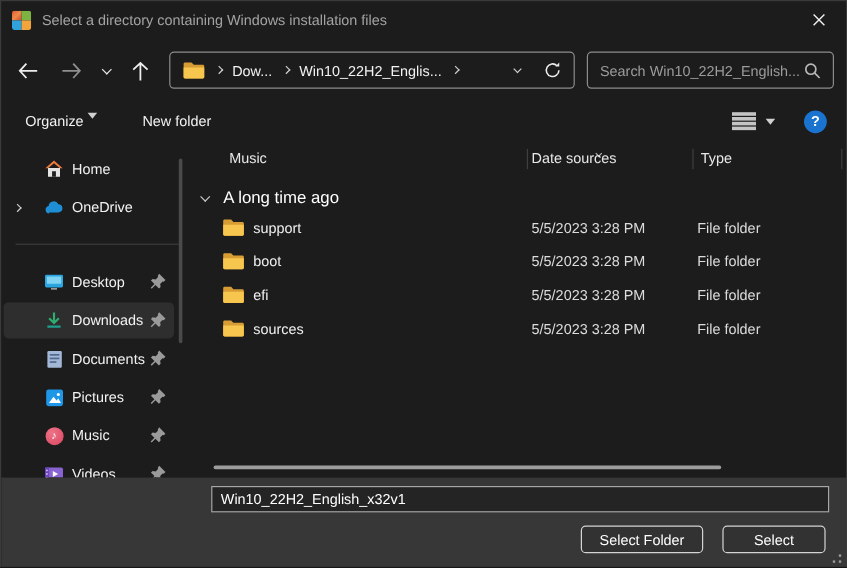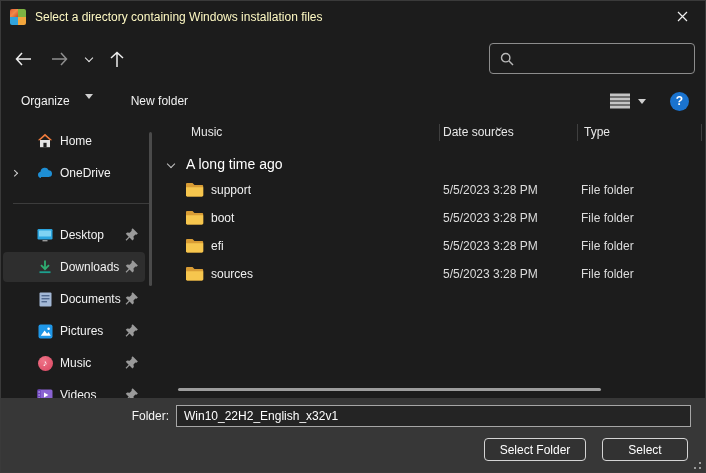--- a/index.html
+++ b/index.html
@@ -8,40 +8,40 @@
   .window { position:relative; width:706px; height:473px; background:#1c1c1c; overflow:hidden; border:1px solid #3a3a3a; }
 
   
   .titlebar { position:absolute; top:0; left:0; right:0; height:32px; display:flex; align-items:center; }
   .app-icon { position:absolute; left:9px; top:8px; width:16px; height:16px; border-radius:2px; overflow:hidden; display:grid; grid-template-columns:1fr 1fr; grid-template-rows:1fr 1fr; }
   .app-icon i { display:block; }
   .app-icon .q1 { background:linear-gradient(135deg,#e25b31 0%,#f08a4b 50%,#c84a2a 100%); }
   .app-icon .q2 { background:#7db343; }
   .app-icon .q3 { background:#30a3dc; }
   .app-icon .q4 { background:#f2a53c; }
-  .win-title { position:absolute; left:34px; top:9px; font-size:12px; color:#fef9c3; white-space:nowrap; }
+  .win-title { position:absolute; left:34px; top:9px; font-size:12px; color:#a3a3a3; white-space:nowrap; }
   .close-btn { position:absolute; right:0; top:0; width:46px; height:31px; display:flex; align-items:center; justify-content:center; cursor:pointer; }
 
   
   .toolbar { position:absolute; top:40px; left:0; right:0; height:36px; }
   .navbtn { position:absolute; top:4px; height:28px; display:flex; align-items:center; justify-content:center; border-radius:4px; cursor:pointer; }
   .chev { display:inline-block; width:6px; height:6px; border-right:1.4px solid #e8e8e8; border-bottom:1.4px solid #e8e8e8; }
   .chev.down { transform:rotate(45deg); }
   .chev.right { transform:rotate(-45deg); }
   .chev.small { width:4.5px; height:4.5px; border-color:#cfcfcf; }
   .addressbar { position:absolute; left:140px; top:2px; width:338px; height:31px; border:1px solid #8c8c8c; border-radius:4px; display:flex; align-items:center; padding:0 10px; gap:9px; }
   .crumb { color:#f2f2f2; white-space:nowrap; cursor:pointer; }
   .addr-right { margin-left:auto; display:flex; align-items:center; gap:20px; }
   .searchbox { position:absolute; left:488px; top:2px; width:206px; height:31px; border:1px solid #8c8c8c; border-radius:4px; display:flex; align-items:center; padding:0 10px; }
   .searchbox input { flex:1; background:transparent; border:none; outline:none; color:#e8e8e8; font-family:"Liberation Sans",sans-serif; font-size:12px; }
   .searchbox input::placeholder { color:#9c9c9c; }
 
   
   .commandbar { position:absolute; top:84px; left:0; right:0; height:32px; display:flex; align-items:center; }
-  .cmdbtn { display:flex; align-items:flex-start; gap:15px; padding:5px 10px; border-radius:4px; cursor:pointer; color:#f2f2f2; }
+  .cmdbtn { display:flex; align-items:flex-start; gap:3px; padding:5px 10px; border-radius:4px; cursor:pointer; color:#f2f2f2; }
   .cmdbtn.organize { margin-left:10px; }
   .cmdbtn.newfolder { margin-left:18px; }
   .caret { width:0; height:0; border-left:4px solid transparent; border-right:4px solid transparent; border-top:5px solid #cfcfcf; display:inline-block; }
   .cmd-right { position:absolute; right:8px; display:flex; align-items:center; gap:18px; }
   .viewbtn { display:flex; align-items:center; gap:8px; cursor:pointer; padding:4px 6px; }
   .helpbtn { width:19px; height:19px; border-radius:50%; background:#1a73cf; color:#fff; font-size:12px; font-weight:bold; display:flex; align-items:center; justify-content:center; cursor:pointer; margin-right:8px; }
 
   
   .content { position:absolute; top:118px; left:0; width:706px; height:279px; }
   .sidebar { position:absolute; left:0; top:0; width:160px; height:279px; overflow:hidden; }
@@ -113,22 +113,41 @@
     </div>
     <div class="navbtn" style="left:78px;width:20px;">
       <span class="chev down" style="margin-top:-3px;"></span>
     </div>
     <div class="navbtn" style="left:102px;width:28px;">
       <svg width="14" height="17" viewBox="0 0 14 17">
           <path d="M1 7 7 1.5 13 7M7 1.5V16" stroke="#ededed" stroke-width="1.5" fill="none"></path>
         </svg>
     </div>
 
+    <div class="addressbar">
+      <svg width="19" height="15" viewBox="0 0 19 15">
+          <path d="M1 2.2c0-.7.5-1.2 1.2-1.2h4.9c.3 0 .7.1.9.4L9.5 3H17c.7 0 1.2.5 1.2 1.2v9c0 .7-.5 1.2-1.2 1.2H2.2c-.7 0-1.2-.5-1.2-1.2V2.2z" fill="#d89c35"></path>
+          <path d="M1 5.2h17.2v8c0 .7-.5 1.2-1.2 1.2H2.2c-.7 0-1.2-.5-1.2-1.2v-8z" fill="#f6c64e"></path>
+        </svg>
+      <span class="chev small right"></span>
+      <span class="crumb">Dow...</span>
+      <span class="chev small right"></span>
+      <span class="crumb">Win10_22H2_Englis...</span>
+      <span class="chev small right"></span>
+      <span class="addr-right">
+        <span class="chev down small" style="margin-top:-2px;"></span>
+        <svg width="15" height="15" viewBox="0 0 16 16">
+            <path d="M13.6 8A5.6 5.6 0 1 1 11.9 4" fill="none" stroke="#ededed" stroke-width="1.4"></path>
+            <path d="M13.9 1.2v3.4h-3.4z" fill="#ededed"></path>
+          </svg>
+      </span>
+    </div>
 
     <div class="searchbox">
+      <input type="text" placeholder="Search Win10_22H2_English..." style="">
       <svg width="14" height="14" viewBox="0 0 14 14">
           <circle cx="5.7" cy="5.7" r="4.2" fill="none" stroke="#b8b8b8" stroke-width="1.4"></circle>
           <path d="M9 9l4 4" stroke="#b8b8b8" stroke-width="1.4"></path>
         </svg>
     </div>
   </div>
 
   <div class="commandbar">
     <div class="cmdbtn organize">
       <span>Organize</span>
@@ -339,20 +358,19 @@
         <span class="fname">sources</span>
         <span class="fdate">5/5/2023 3:28 PM</span>
         <span class="ftype">File folder</span>
       </div>
 
       <div class="hscroll"></div>
     </section>
   </div>
 
   <div class="footer">
-    <span class="folder-label">Folder:</span>
     <input class="folder-input" type="text" value="Win10_22H2_English_x32v1" style="">
     <button class="btn select">Select Folder</button>
     <button class="btn cancel">Select</button>
     <div class="grip"></div>
   </div>
 
 </div>
 
 </body></html>

